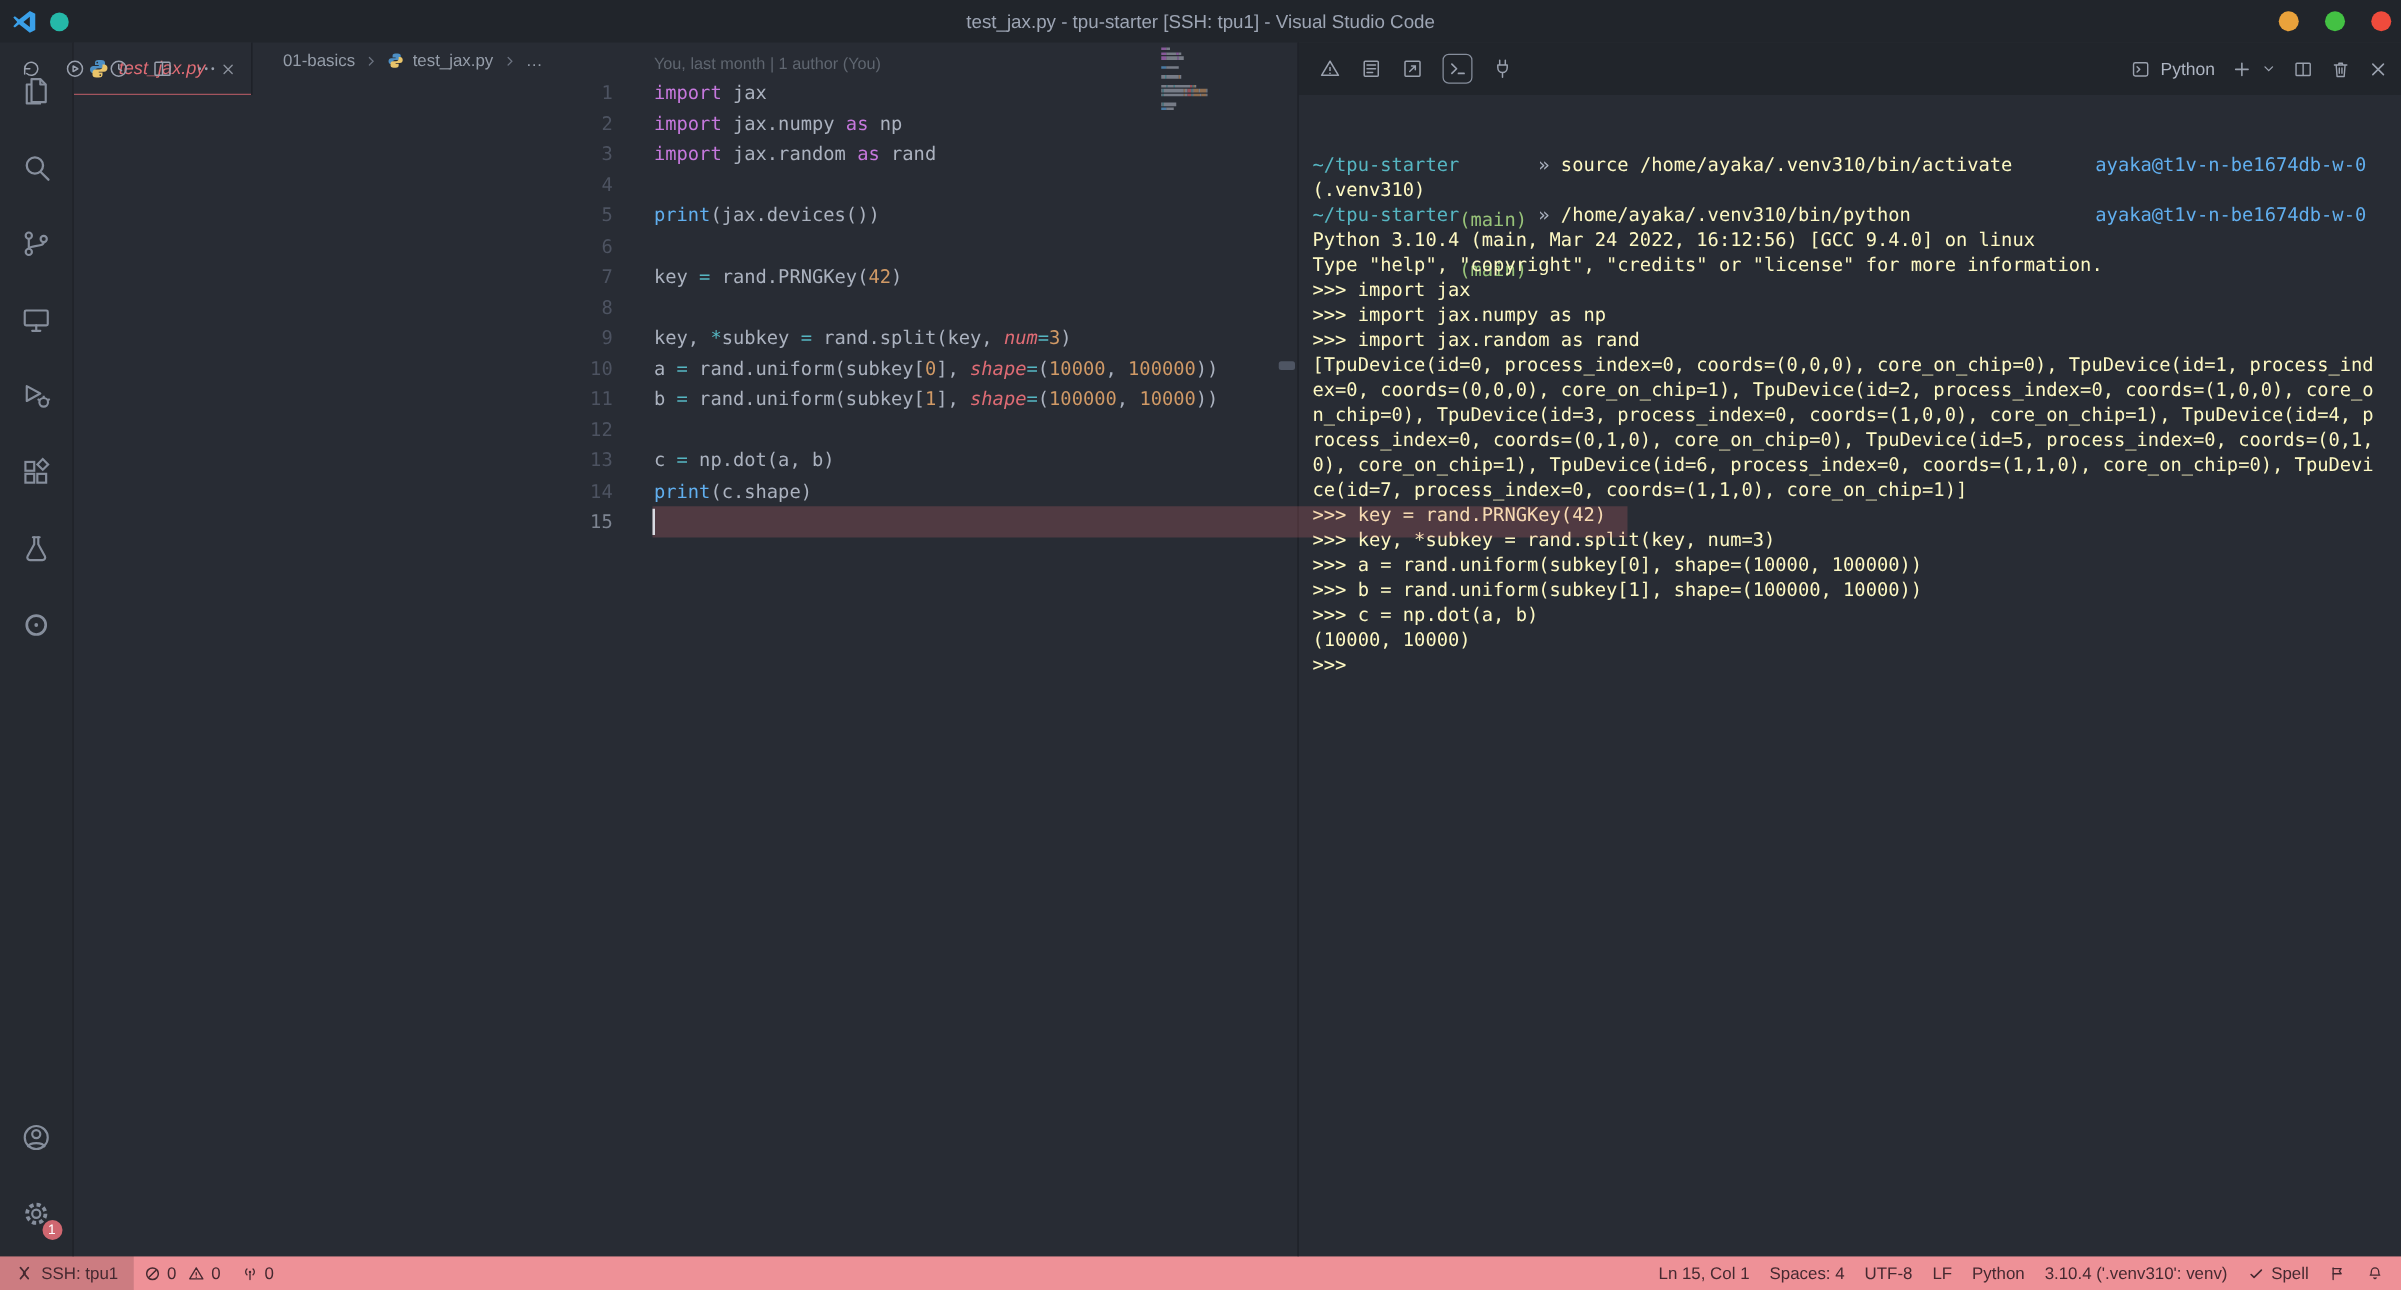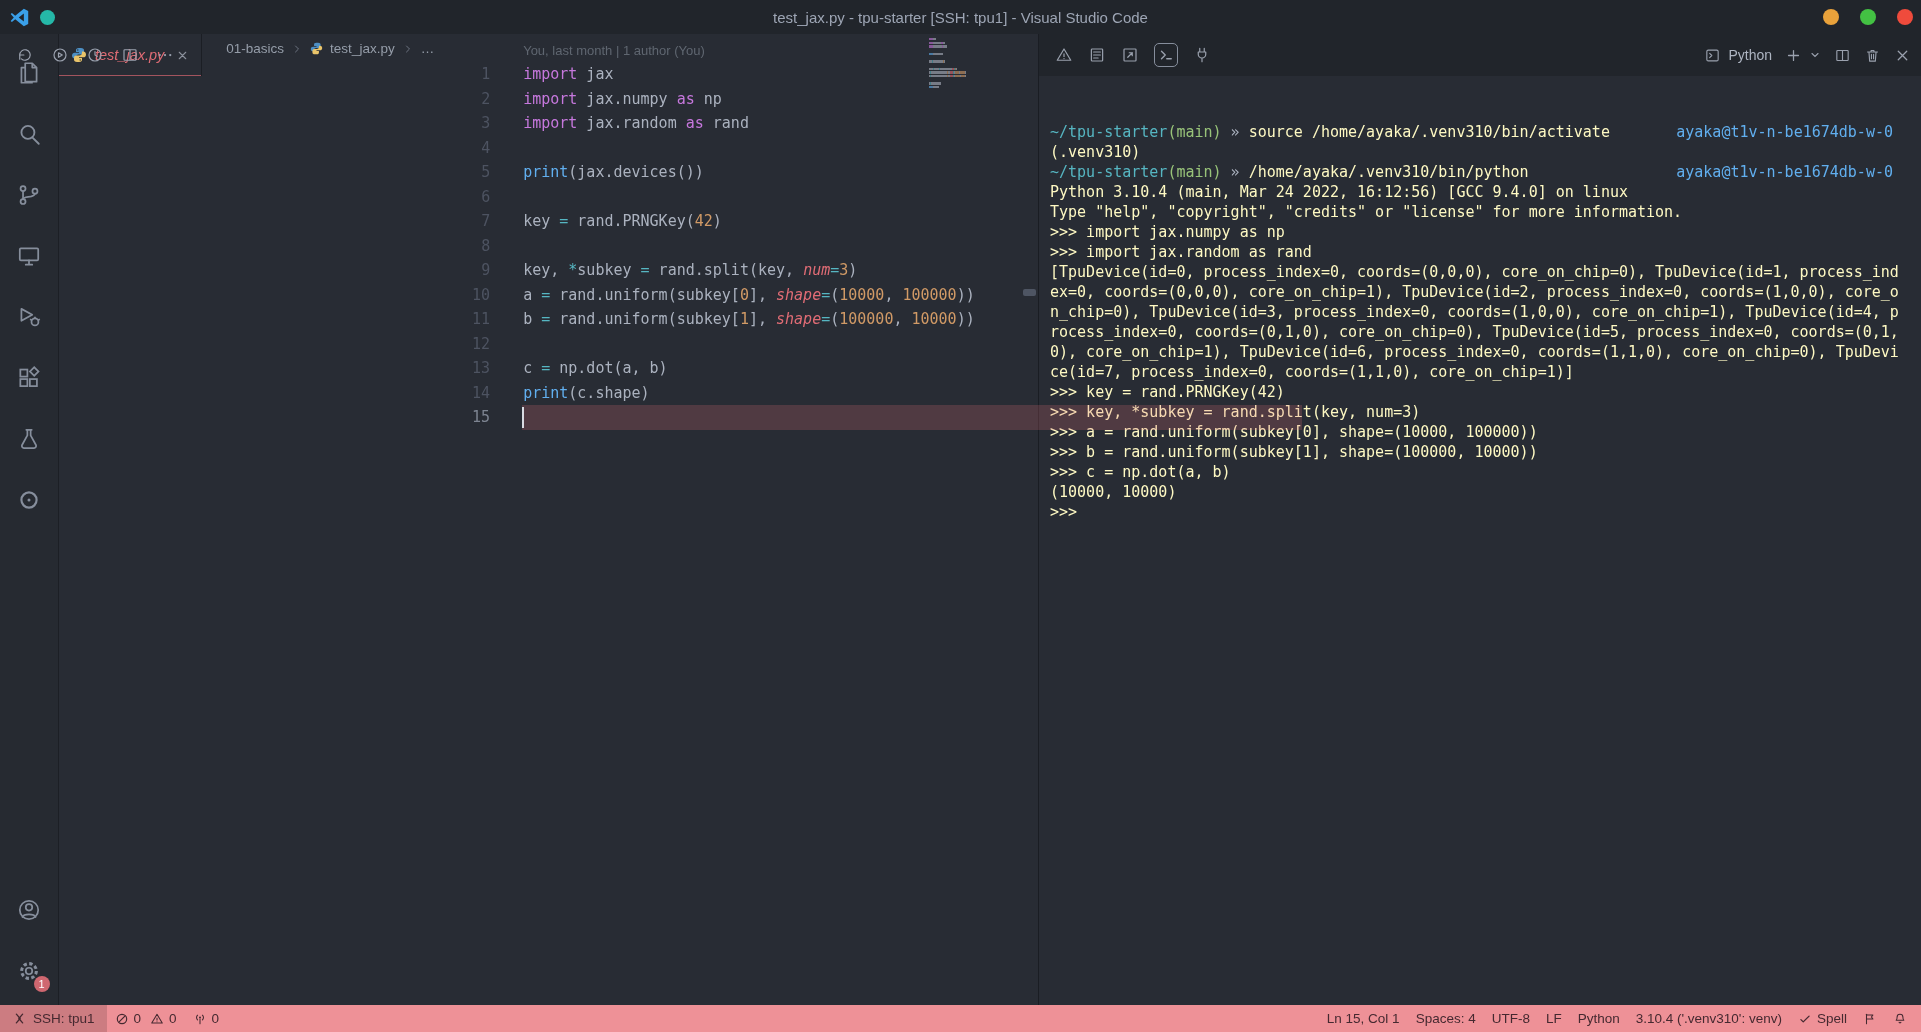--- a/index.html
+++ b/index.html
@@ -63,21 +63,21 @@
   .terminal { flex:1; display:flex; flex-direction:column; background:var(--editor-bg,#282c34); overflow:hidden; }
   .term-header { height:42px; background:var(--titlebar-bg,#21252b); display:flex; align-items:center; padding:0 10px 0 16px; color:#9aa1ae; flex:none; }
   .th-left { display:flex; align-items:center; gap:15px; }
   .icon-boxed { border:1px solid #868e9c; border-radius:5px; padding:2px; }
   .th-right { margin-left:auto; display:flex; align-items:center; gap:13px; }
   .term-tab { display:flex; align-items:center; gap:7px; }
   .shell-label { color:#aeb5c2; font-size:14px; }
   .term-body { flex:1; padding:46px 28px 0 11px; font-family:"DejaVu Sans Mono", monospace; font-size:15px; overflow:hidden; }
   .term-row { display:flex; height:20px; line-height:20px; white-space:pre; }
   .tt-path { color:var(--path-cyan,#56b6c2); }
-  .tt-git  { color:var(--git-branch-green,#98c379); }
+  .tt-git  { color:var(--git-branch-green,#98c379);margin-top:44px; }
   .tt-sym  { color:#abb2bf; }
   .tt-cmd, .tt-out { color:#fef9c3; }
   .term-right { margin-left:auto; color:var(--terminal-host-blue,#61afef); }
 
   
   .statusbar { height:27px; background:var(--status-bar-bg,#ee9197); color:var(--status-bar-fg,#452930);
                display:flex; align-items:flex-start; font-size:13.5px; }
   .sb-left, .sb-right { display:flex; align-items:center; height:100%; }
   .sb-right { margin-left:auto; margin-right:6px; }
   .sb-item { display:flex; align-items:center; gap:5px; padding:0 8px; height:100%; }
@@ -401,20 +401,21 @@
           </span>
       </div>
     </div>
     <div class="term-body">
       <div>
           <div class="term-row"><span class="tt-path">~/tpu-starter</span><span class="tt-git">(main)</span><span class="tt-sym"> » </span><span class="tt-cmd">source /home/ayaka/.venv310/bin/activate</span><span class="term-right">ayaka@t1v-n-be1674db-w-0</span></div>
           <div class="term-row"><span class="tt-out">(.venv310)</span></div>
           <div class="term-row"><span class="tt-path">~/tpu-starter</span><span class="tt-git">(main)</span><span class="tt-sym"> » </span><span class="tt-cmd">/home/ayaka/.venv310/bin/python</span><span class="term-right">ayaka@t1v-n-be1674db-w-0</span></div>
           <div class="term-row"><span class="tt-out">Python 3.10.4 (main, Mar 24 2022, 16:12:56) [GCC 9.4.0] on linux</span></div>
           <div class="term-row"><span class="tt-out">Type "help", "copyright", "credits" or "license" for more information.</span></div>
+          <div class="term-row"><span class="tt-out">&gt;&gt;&gt; import jax</span></div>
           <div class="term-row"><span class="tt-out">&gt;&gt;&gt; import jax.numpy as np</span></div>
           <div class="term-row"><span class="tt-out">&gt;&gt;&gt; import jax.random as rand</span></div>
           <div class="term-row"><span class="tt-out">[TpuDevice(id=0, process_index=0, coords=(0,0,0), core_on_chip=0), TpuDevice(id=1, process_ind</span></div>
           <div class="term-row"><span class="tt-out">ex=0, coords=(0,0,0), core_on_chip=1), TpuDevice(id=2, process_index=0, coords=(1,0,0), core_o</span></div>
           <div class="term-row"><span class="tt-out">n_chip=0), TpuDevice(id=3, process_index=0, coords=(1,0,0), core_on_chip=1), TpuDevice(id=4, p</span></div>
           <div class="term-row"><span class="tt-out">rocess_index=0, coords=(0,1,0), core_on_chip=0), TpuDevice(id=5, process_index=0, coords=(0,1,</span></div>
           <div class="term-row"><span class="tt-out">0), core_on_chip=1), TpuDevice(id=6, process_index=0, coords=(1,1,0), core_on_chip=0), TpuDevi</span></div>
           <div class="term-row"><span class="tt-out">ce(id=7, process_index=0, coords=(1,1,0), core_on_chip=1)]</span></div>
           <div class="term-row"><span class="tt-out">&gt;&gt;&gt; key = rand.PRNGKey(42)</span></div>
           <div class="term-row"><span class="tt-out">&gt;&gt;&gt; key, *subkey = rand.split(key, num=3)</span></div>

